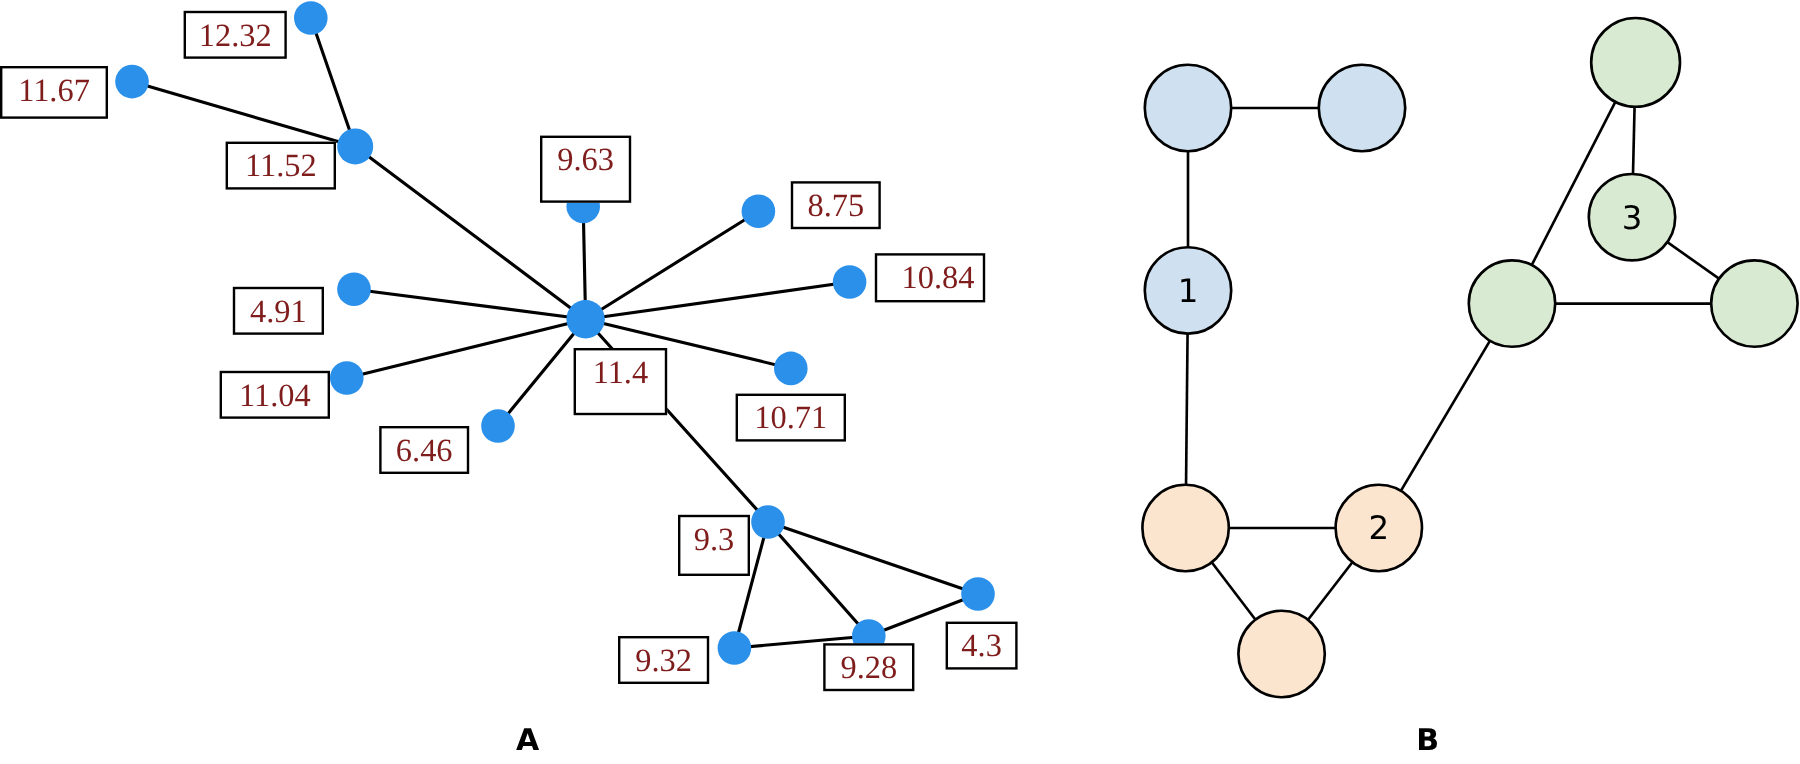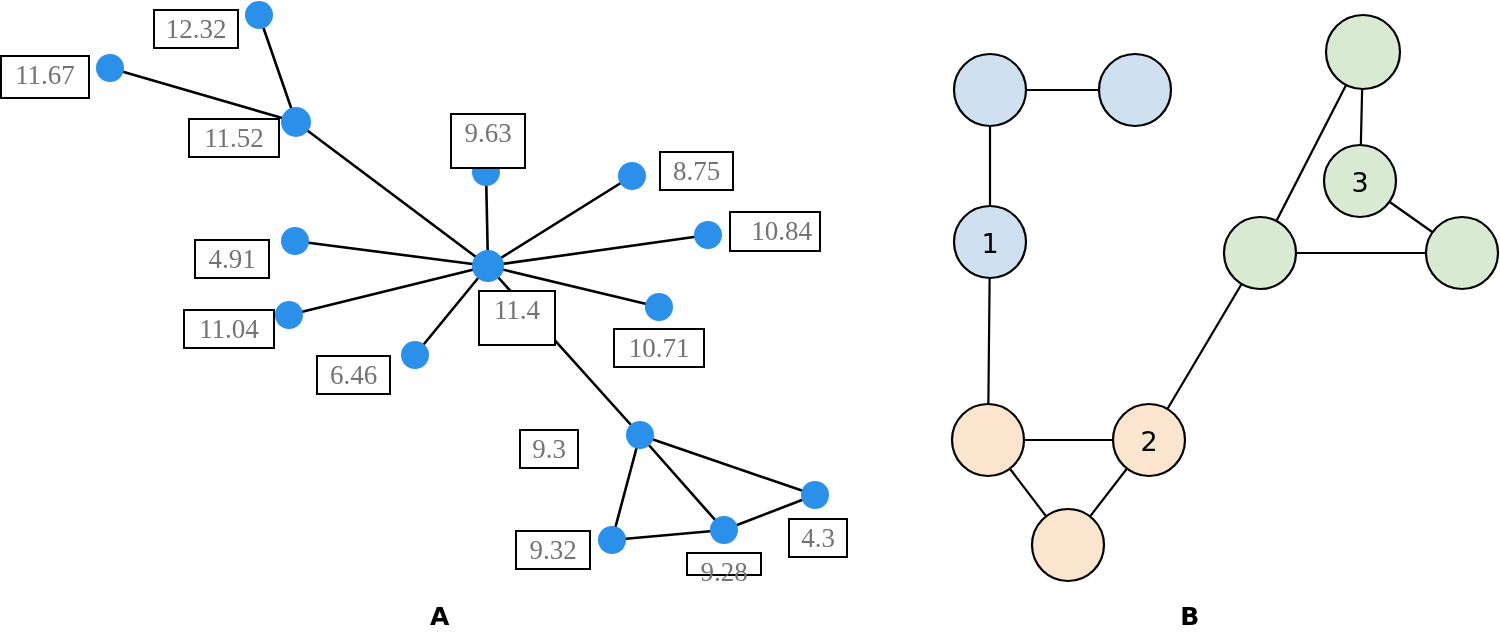--- a/index.html
+++ b/index.html
@@ -43,21 +43,21 @@
     color: #000000;
     letter-spacing: 0.5px;
   }
 
   
   .vlabel {
     position: absolute;
     box-sizing: border-box;
     border: 2.5px solid #000000;
     background: #ffffff;
-    color: #737373;
+    color: #7f1d1d;
     font-family: "Liberation Serif", serif;
     font-size: 27px;
     line-height: 1;
     padding: 5px 7px 7px 7px;
     white-space: nowrap;
     text-align: center;
   }
 
   
   .bnum {
@@ -112,23 +112,23 @@
       <div class="vlabel" style="left: 0px; top: 55px; min-width: 90px; height: 44px; text-align: center;">11.67</div>
       <div class="vlabel" style="left: 188px; top: 118px; min-width: 92px; height: 40px;">11.52</div>
       <div class="vlabel" style="left: 450px; top: 113px; min-width: 76px; height: 56px;">9.63</div>
       <div class="vlabel" style="left: 659px; top: 151px; min-width: 75px; height: 40px;">8.75</div>
       <div class="vlabel" style="left: 729px; top: 211px; min-width: 92px; height: 41px; text-align: right;">10.84</div>
       <div class="vlabel" style="left: 194px; top: 239px; min-width: 76px; height: 40px;">4.91</div>
       <div class="vlabel" style="left: 478px; top: 290px; min-width: 78px; height: 56px;">11.4</div>
       <div class="vlabel" style="left: 183px; top: 309px; min-width: 92px; height: 40px; font-family: Liberation Serif, serif;">11.04</div>
       <div class="vlabel" style="left: 613px; top: 328px; min-width: 92px; height: 40px;">10.71</div>
       <div class="vlabel" style="left: 316px; top: 355px; min-width: 75px; height: 40px;">6.46</div>
-      <div class="vlabel" style="left: 519px; top: 429px; min-width: 60px; height: 40px;">9.3</div>
+      <div class="vlabel" style="left: 565px; top: 429px; min-width: 60px; height: 51px;">9.3</div>
       <div class="vlabel" style="left: 788px; top: 518px; min-width: 60px; height: 40px;">4.3</div>
-      <div class="vlabel" style="left: 686px; top: 552px; min-width: 76px; height: 24px;">9.28</div>
+      <div class="vlabel" style="left: 686px; top: 536px; min-width: 76px; height: 40px;">9.28</div>
       <div class="vlabel" style="left: 515px; top: 530px; min-width: 76px; height: 40px;">9.32</div>
     </div>
 
   <div class="panel" id="panel-b">
     <svg class="graph" id="svg-b" width="620" height="600">
         <line x1="110" y1="90" x2="255" y2="90" stroke="#000000" stroke-width="2.2"></line>
         <line x1="110" y1="90" x2="110" y2="242" stroke="#000000" stroke-width="2.2"></line>
         <line x1="110" y1="242" x2="108" y2="440" stroke="#000000" stroke-width="2.2"></line>
         <line x1="108" y1="440" x2="269" y2="440" stroke="#000000" stroke-width="2.2"></line>
         <line x1="108" y1="440" x2="188" y2="545" stroke="#000000" stroke-width="2.2"></line>

